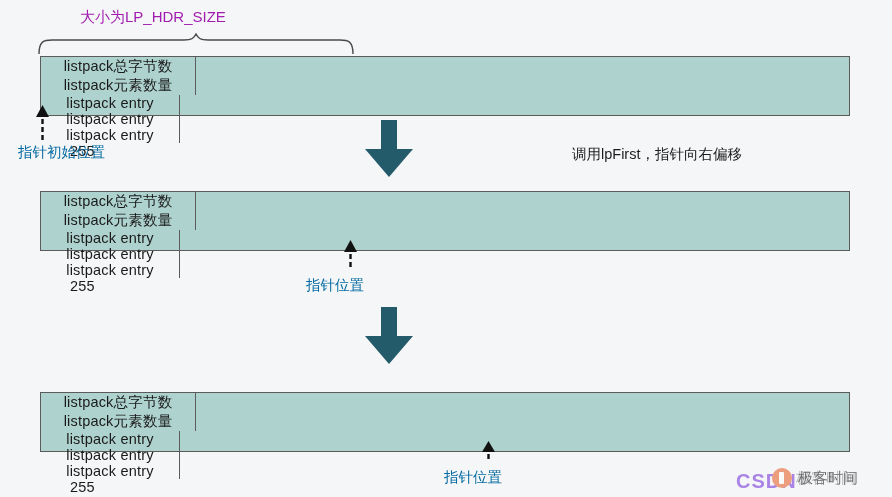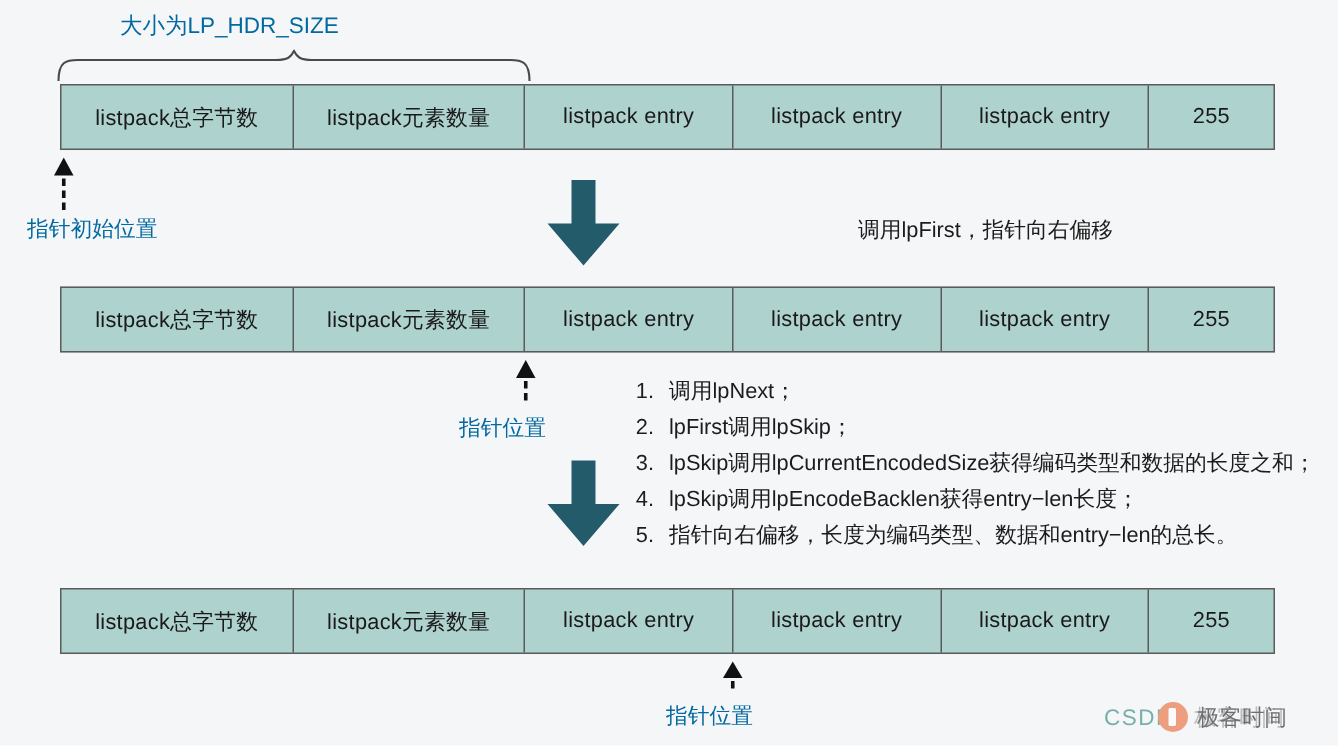--- a/index.html
+++ b/index.html
@@ -14,25 +14,26 @@
     background: #f4f6f7;
     font-family: "Liberation Sans", "DejaVu Sans", sans-serif;
     overflow: hidden;
   }
 
   
   .lp-row {
     position: absolute;
     left: 40px;
     width: 810px;
-    height: 44px;
+    height: 60px;
     display: flex;
     box-sizing: border-box;
     border: 1.5px solid #5b5b5b;
     background: #aed2ce;
+    flex-direction: column;
   }
   .lp-cell {
     box-sizing: border-box;
     border-right: 1.5px solid #5b5b5b;
     display: flex;
     align-items: center;
     justify-content: center;
     font-size: 14.5px;
     color: #1a1a1a;
     letter-spacing: 0.2px;
@@ -54,21 +55,21 @@
     left: 36px;
     top: 33px;
     width: 320px;
     height: 22px;
   }
   .brace-label {
     position: absolute;
     left: 80px;
     top: 8px;
     font-size: 15px;
-    color: #0369a1;
+    color: #a21caf;
     white-space: nowrap;
   }
 
   
   .big-arrow { position: absolute; }
   #arrow-1 { left: 358px; top: 118px; }
   #arrow-2 { left: 358px; top: 305px; }
 
   
   .ptr { position: absolute; }
@@ -115,24 +116,25 @@
     position: absolute;
     left: 736px;
     top: 466px;
     width: 130px;
     height: 26px;
     opacity: 0.55;
   }
   #wm-csdn {
     position: absolute;
     left: 0; top: 4px;
-    font-size: 15px;
+    font-size: 20px;
     letter-spacing: 1px;
-    color: #0f766e;
+    color: #6d28d9;
     font-family: "Liberation Sans", sans-serif;
+    font-weight: bold;
   }
   #wm-dot {
     position: absolute;
     left: 36px; top: 2px;
     width: 20px; height: 20px;
     border-radius: 50%;
     background: #e8581c;
   }
   #wm-dot:after {
     content: "";
@@ -217,29 +219,20 @@
     </svg>
   </div>
   <div class="ptr-label" style="left:306px; top:276px;">指针位置</div>
 
   <div class="big-arrow" id="arrow-2">
     <svg width="62" height="62" viewBox="0 0 62 62">
       <path d="M23 2 L39 2 L39 31 L55 31 L31 59 L7 31 L23 31 Z" fill="#245b6b"></path>
     </svg>
   </div>
 
-  <div class="note-block" id="note-steps">
-    <ol>
-      <li>调用lpNext；</li>
-      <li>lpFirst调用lpSkip；</li>
-      <li>lpSkip调用lpCurrentEncodedSize获得编码类型和数据的长度之和；</li>
-      <li>lpSkip调用lpEncodeBacklen获得entry−len长度；</li>
-      <li>指针向右偏移，长度为编码类型、数据和entry−len的总长。</li>
-    </ol>
-  </div>
 
   <div class="lp-row" id="row-3">
     <div class="lp-cell w-hdr">listpack总字节数</div>
     <div class="lp-cell w-hdr">listpack元素数量</div>
     <div class="lp-cell w-entry">listpack entry</div>
     <div class="lp-cell w-entry">listpack entry</div>
     <div class="lp-cell w-entry">listpack entry</div>
     <div class="lp-cell w-end">255</div>
   </div>
 

